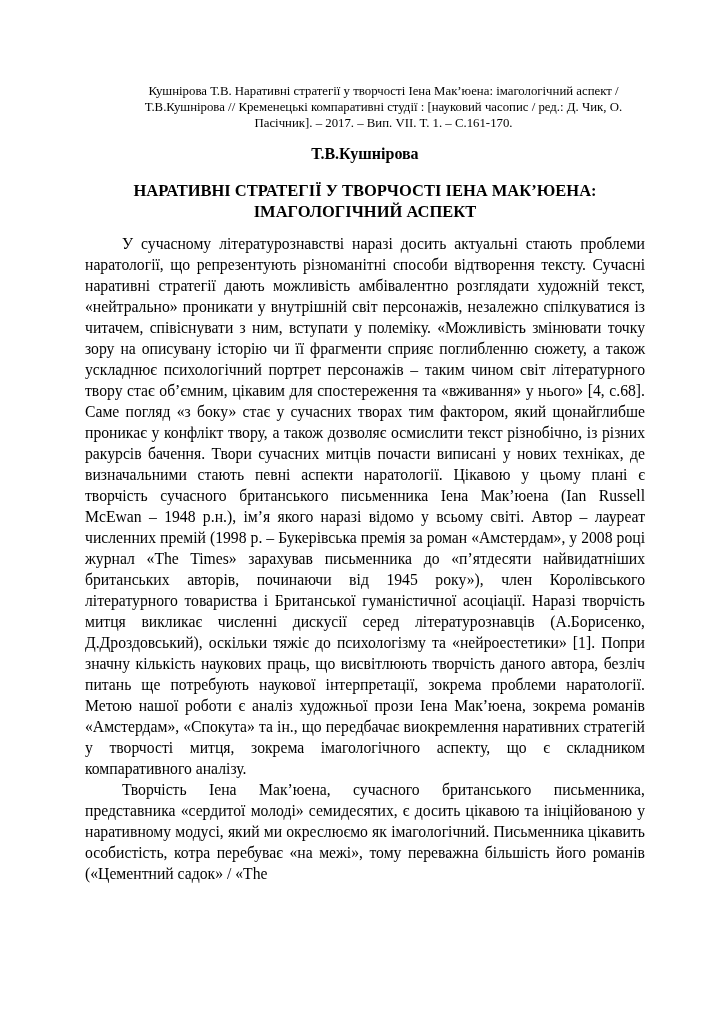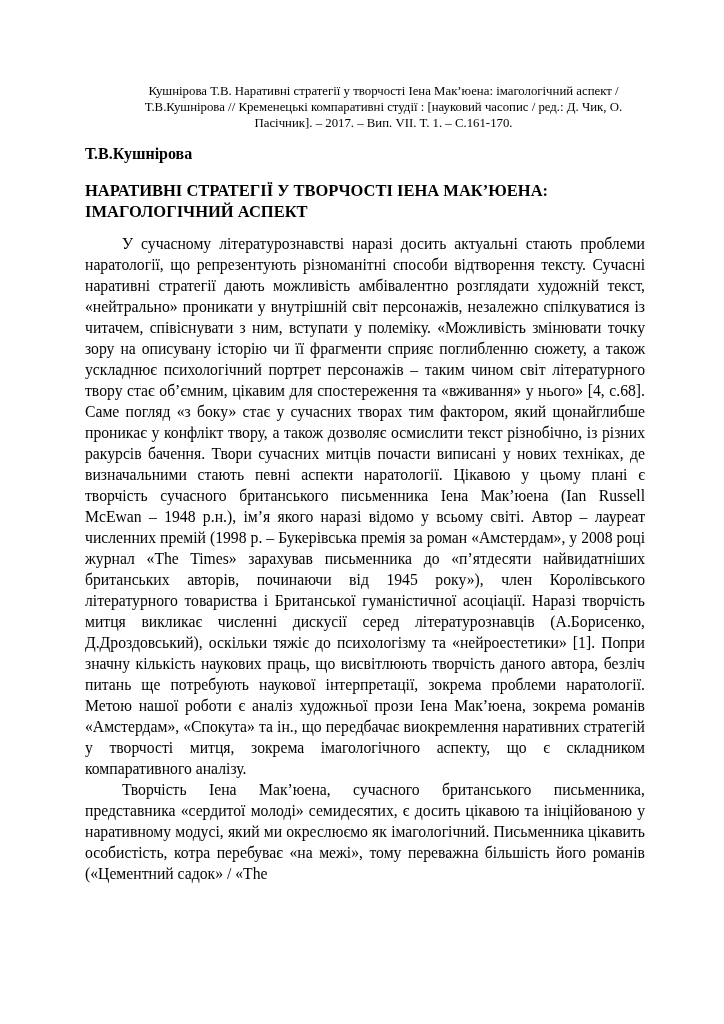--- a/index.html
+++ b/index.html
@@ -21,27 +21,27 @@
   }
   .citation {
     font-size: 12.8px;
     line-height: 15.9px;
     text-align: center;
     margin: 0 0 0 37px;
   }
   .author {
     font-size: 16px;
     font-weight: bold;
-    text-align: left;
+    text-align: center;
     margin-top: 13px;
   }
   .title {
     font-size: 16.5px;
     font-weight: bold;
-    text-align: left;
+    text-align: center;
     line-height: 21px;
     margin-top: 17px;
   }
   .body-text {
     margin-top: 4px;
   }
   .body-text p {
     margin: 0;
     font-size: 15.7px;
     line-height: 21px;

